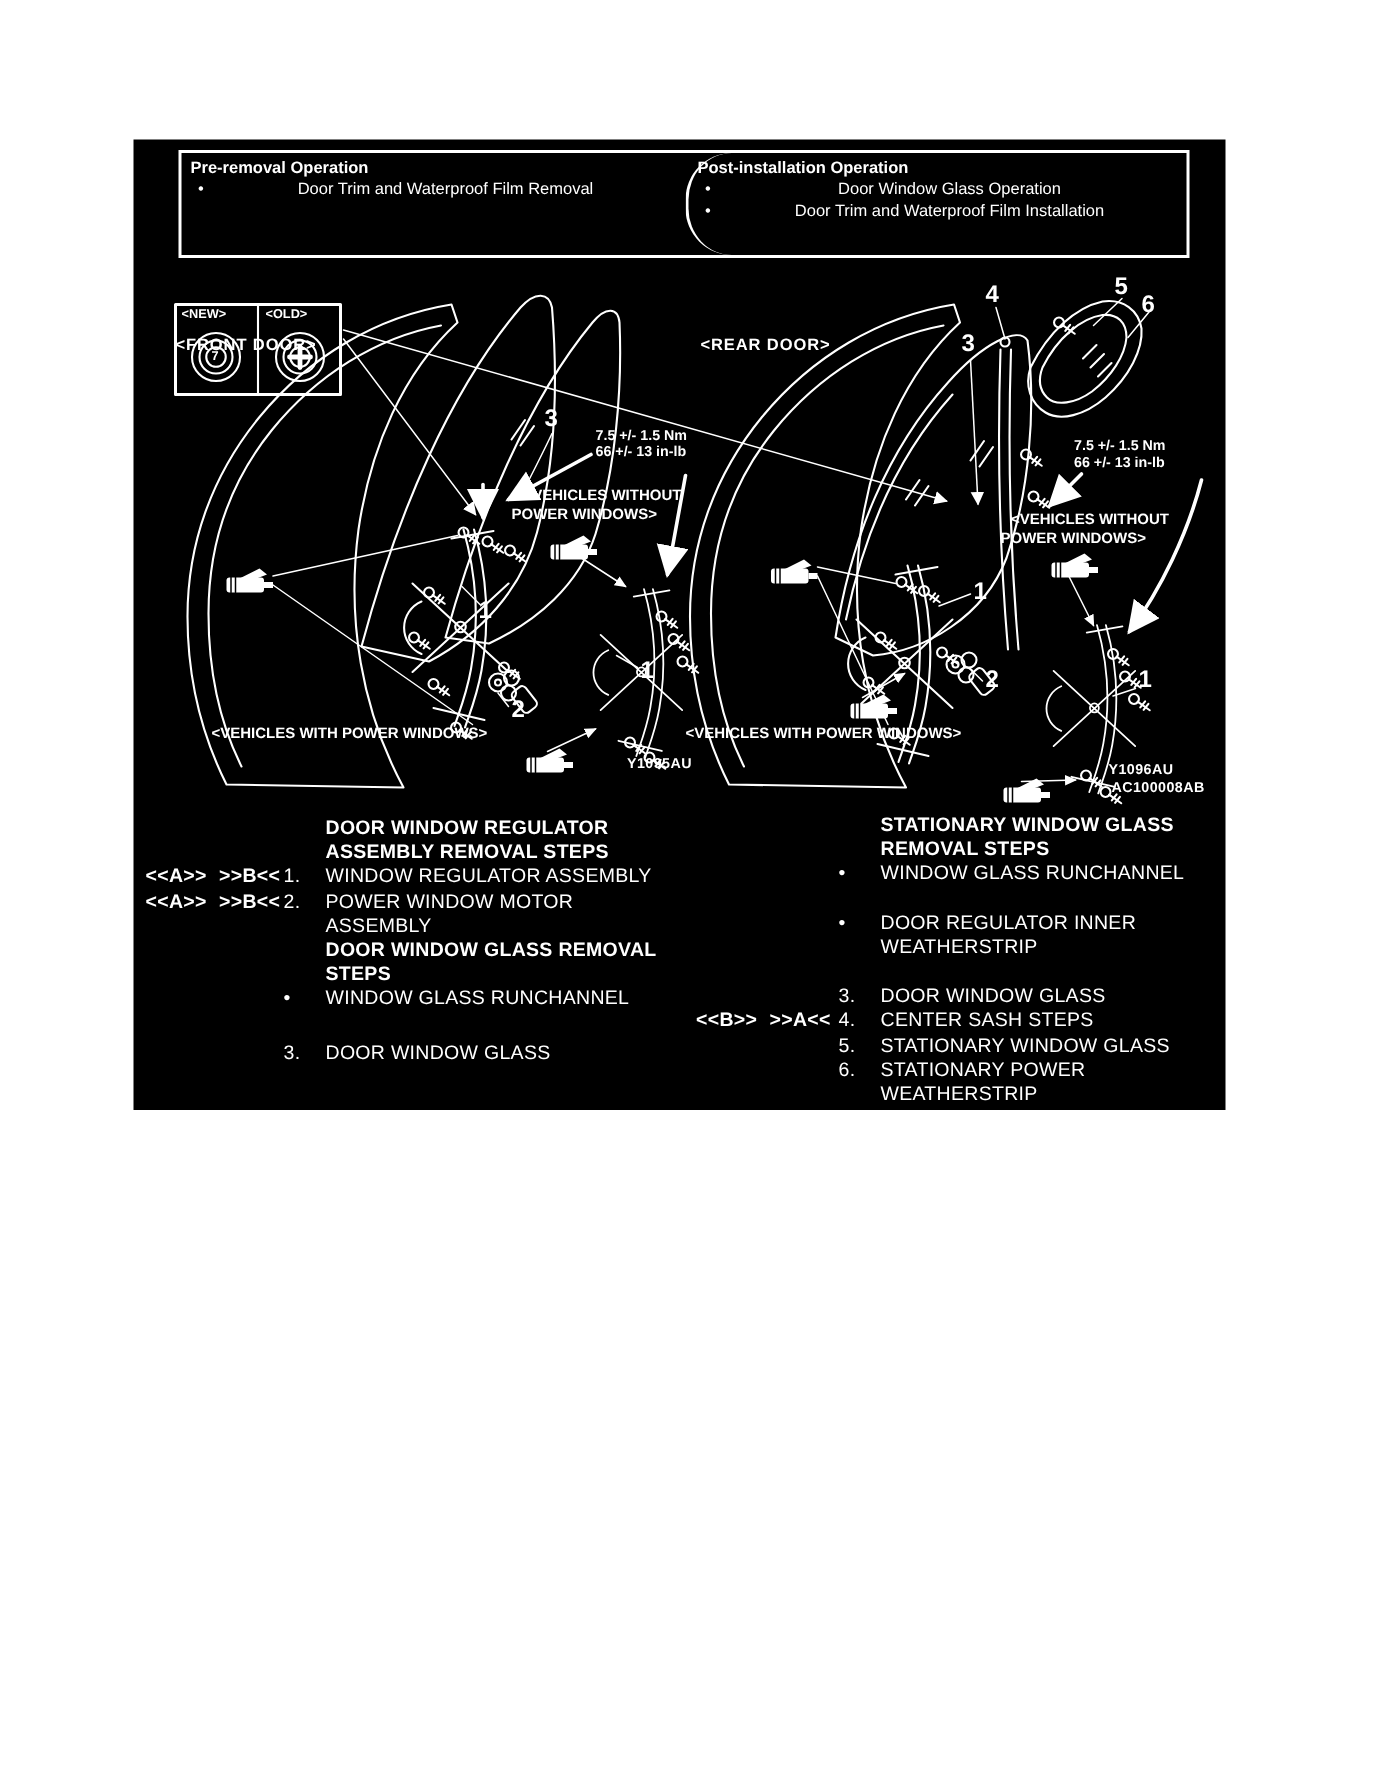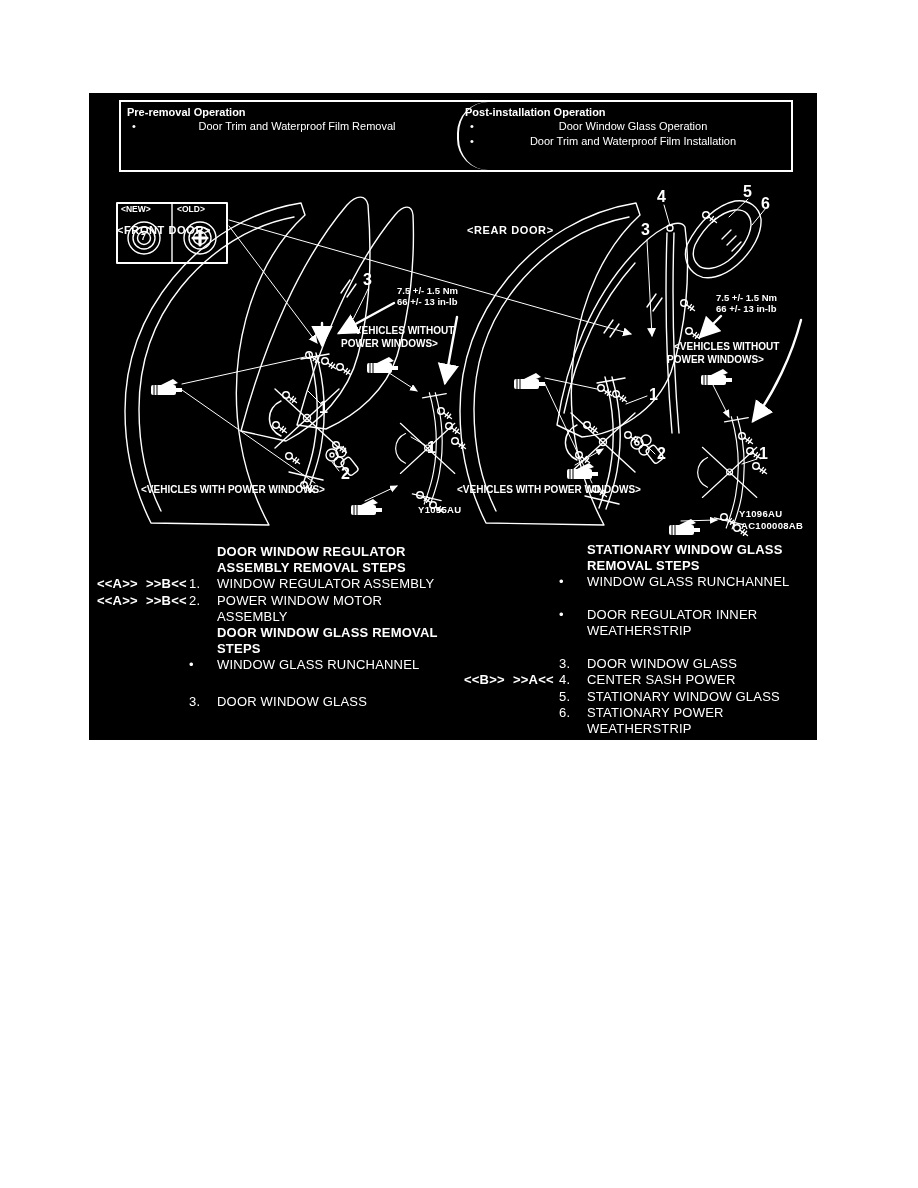--- a/index.html
+++ b/index.html
@@ -319,21 +319,21 @@
       <span class="txt">WEATHERSTRIP</span>
     </div>
   <div class="srow r" style="top:563px">
       <span class="num">3.</span>
       <span class="txt">DOOR WINDOW GLASS</span>
     </div>
   <div class="srow r" style="top:579px">
       <span class="mb">&lt;&lt;B&gt;&gt;</span>
       <span class="ma">&gt;&gt;A&lt;&lt;</span>
       <span class="num">4.</span>
-      <span class="txt">CENTER SASH POWER</span>
+      <span class="txt">CENTER SASH STEPS</span>
     </div>
   <div class="srow r" style="top:596px">
       <span class="num">5.</span>
       <span class="txt">STATIONARY WINDOW GLASS</span>
     </div>
   <div class="srow r" style="top:612px">
       <span class="num">6.</span>
       <span class="txt">STATIONARY POWER</span>
     </div>
   <div class="srow r" style="top:628px">

